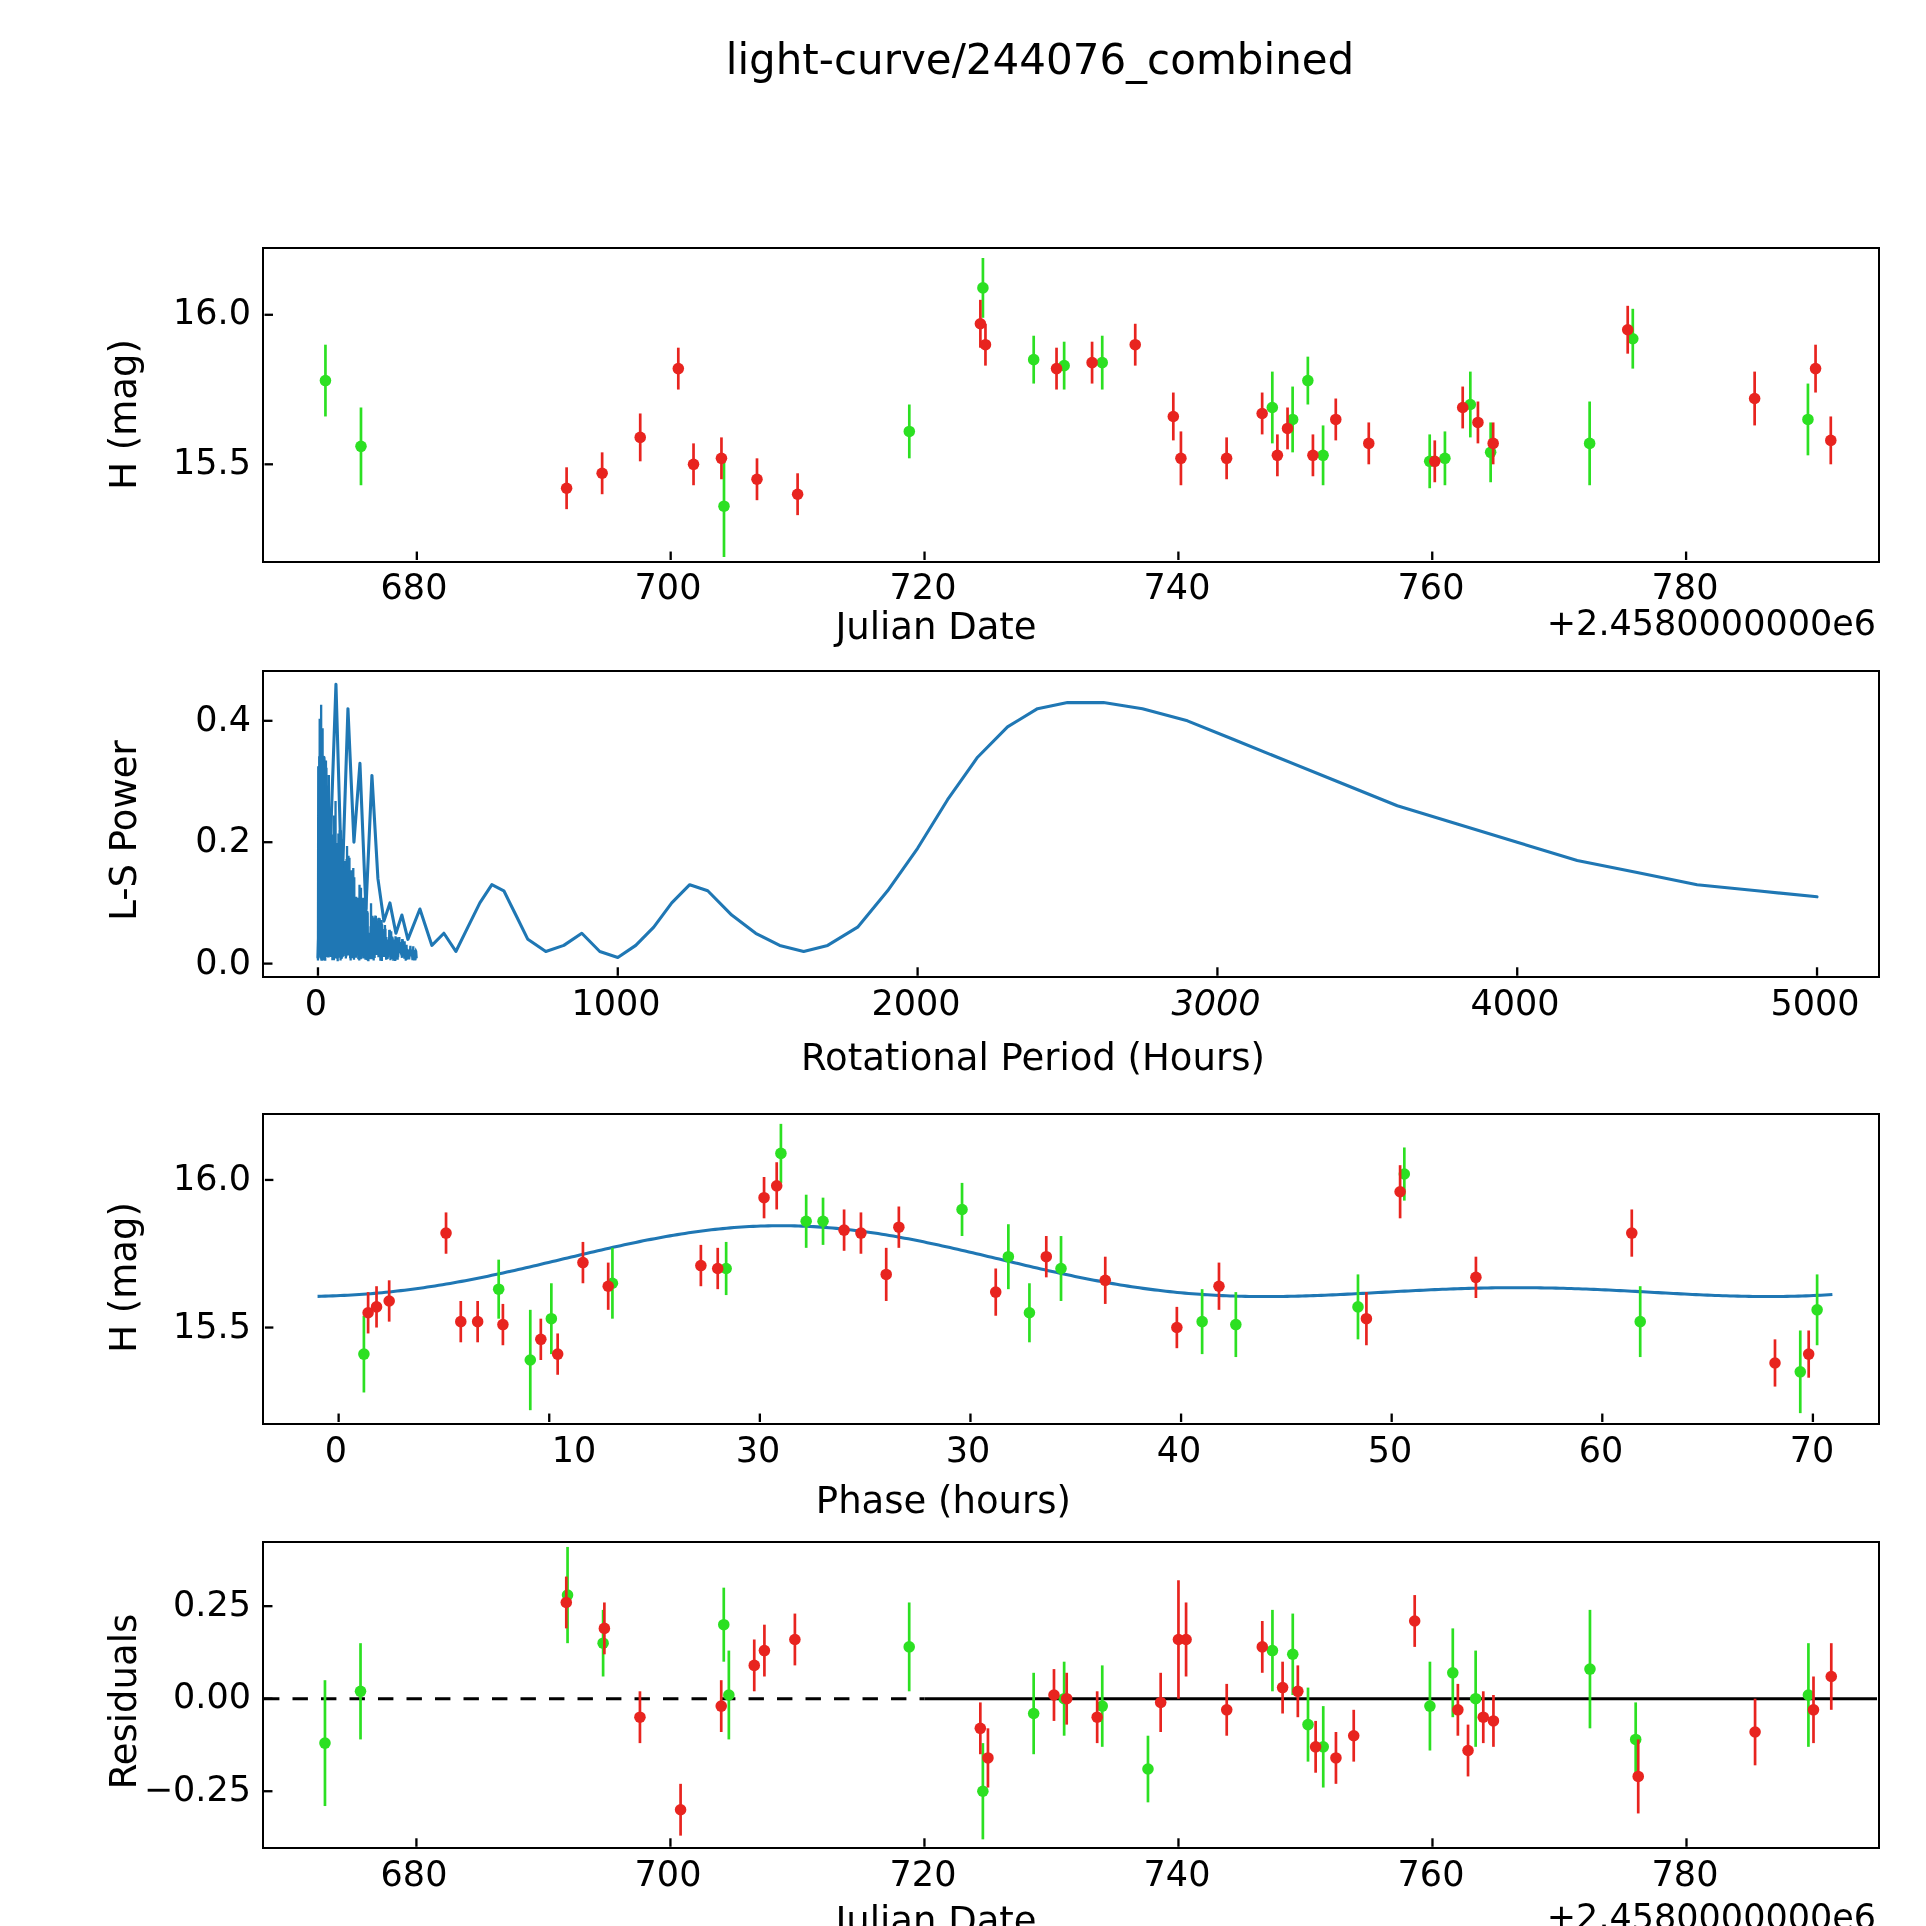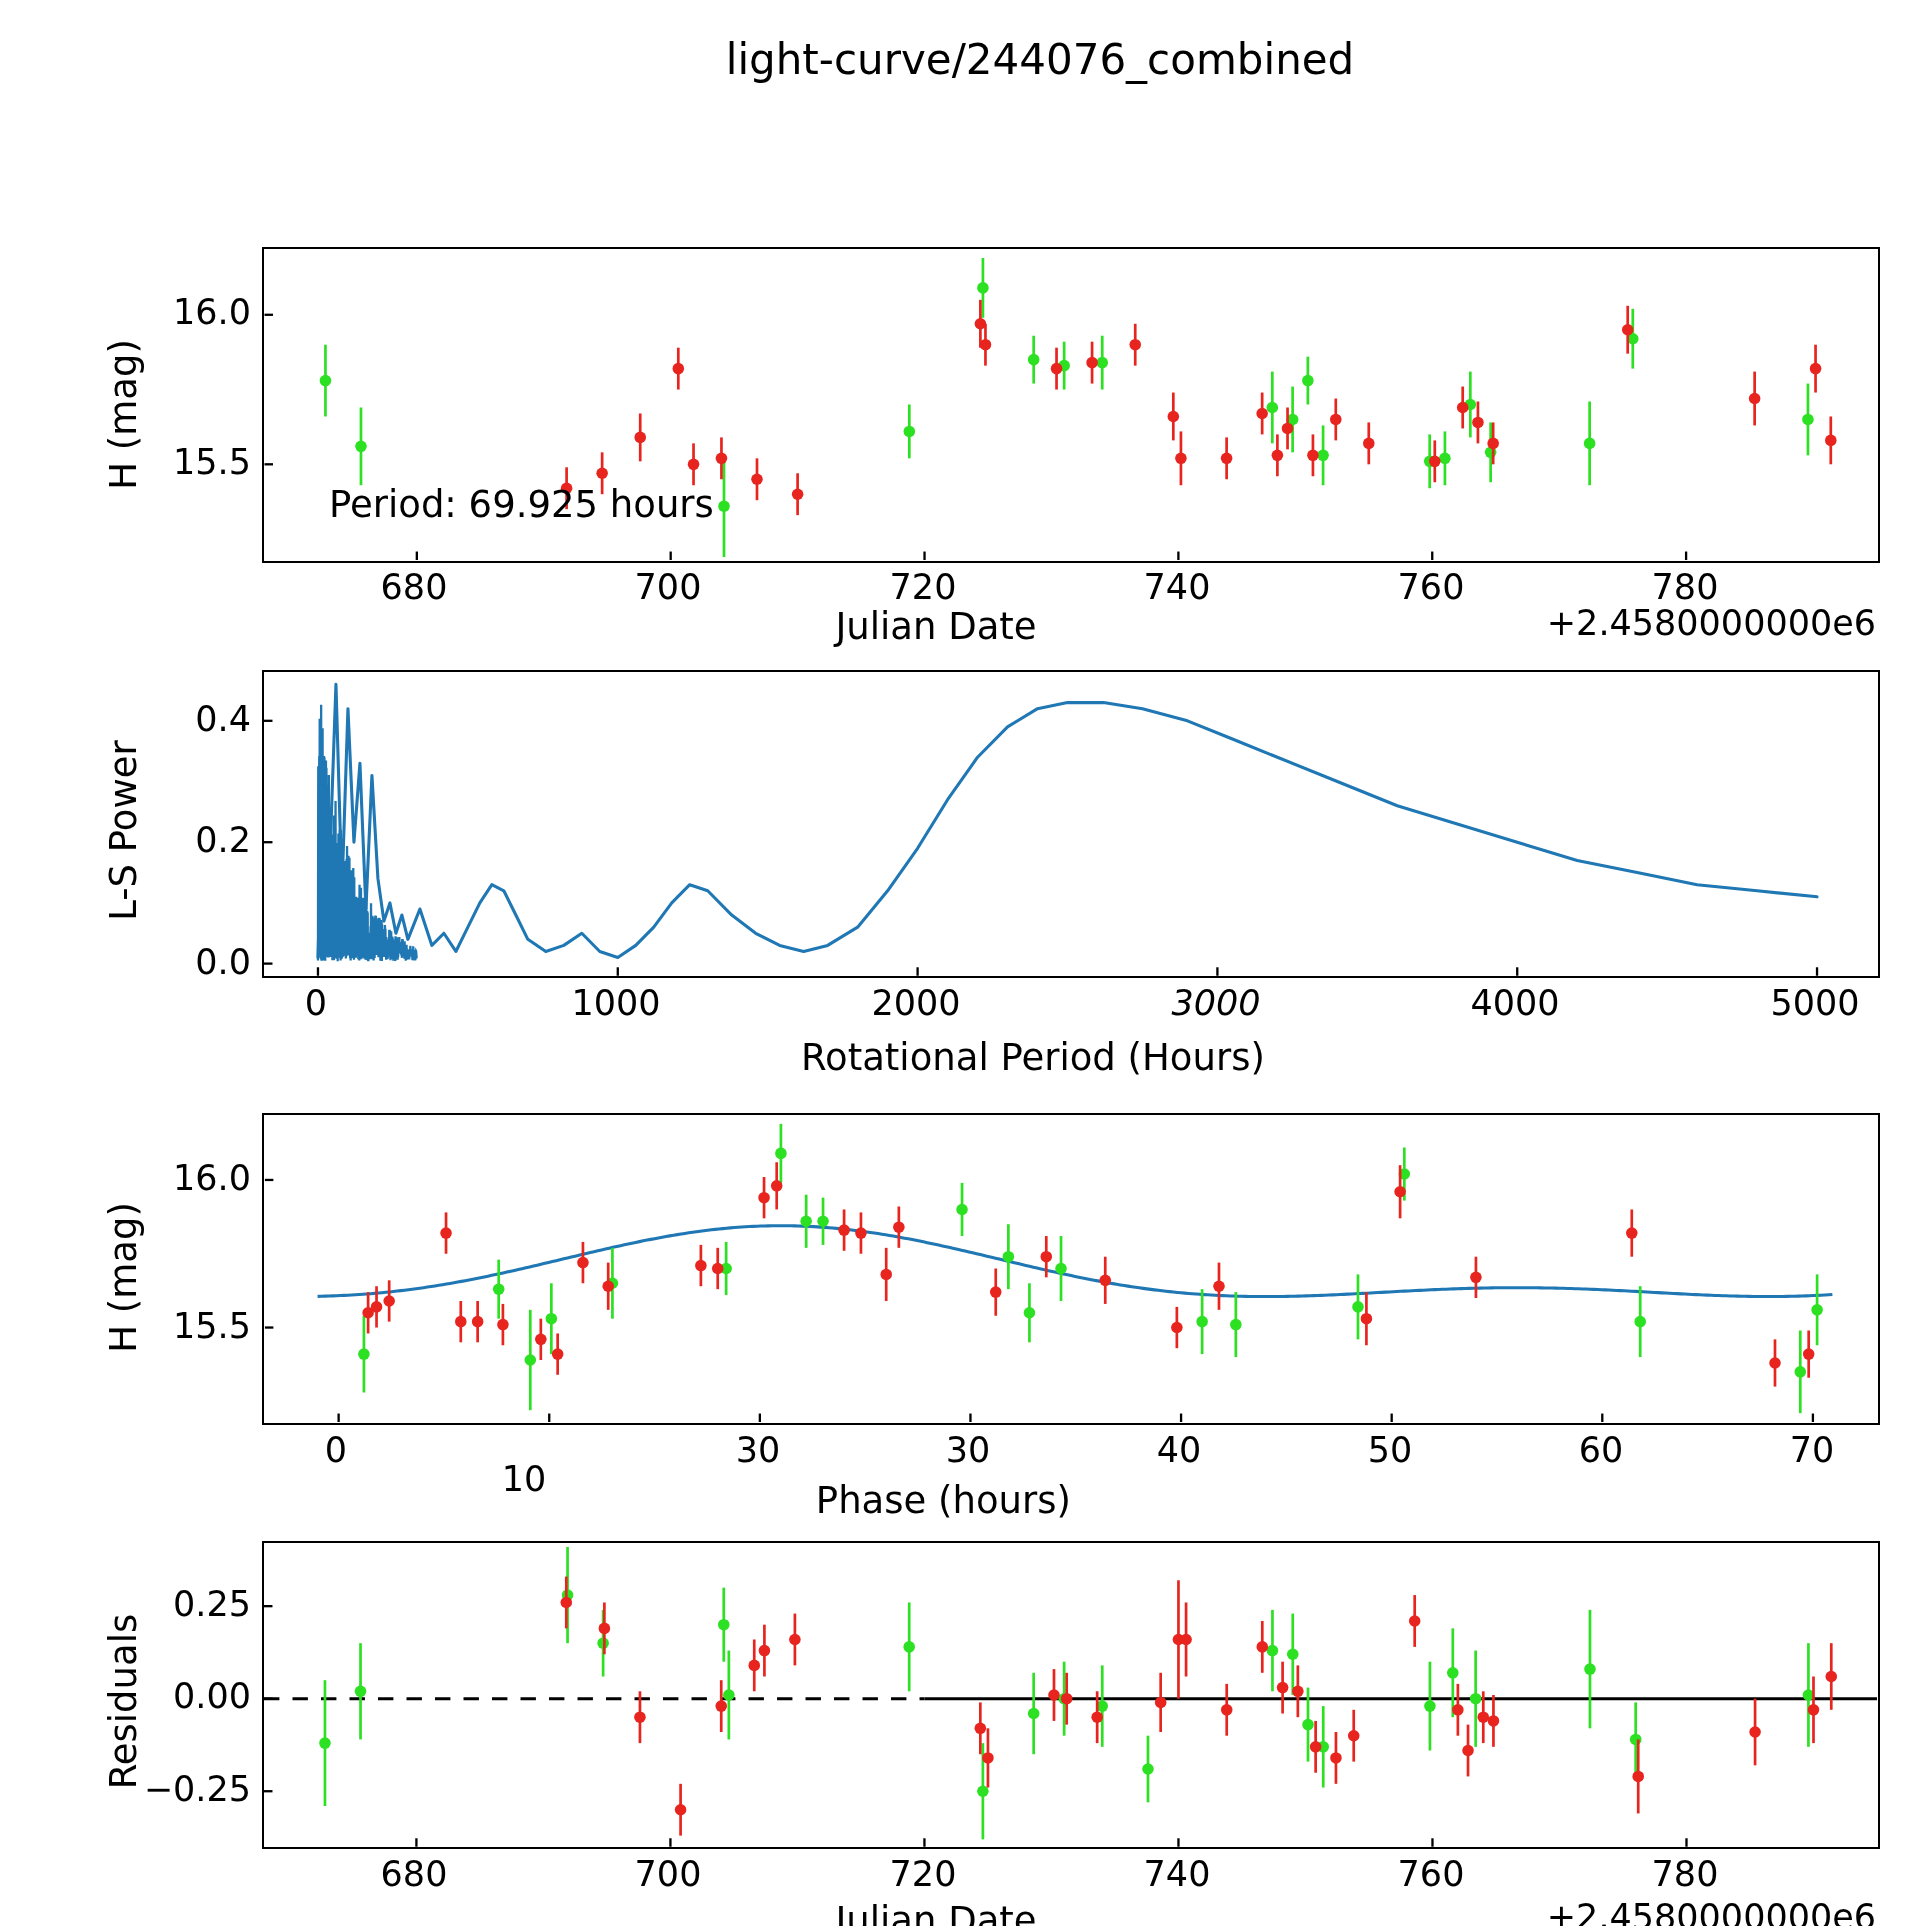--- a/index.html
+++ b/index.html
@@ -200,21 +200,20 @@
           <line x1="3033.8267716535433" y1="808" x2="3033.8267716535433" y2="786" stroke="#000" stroke-width="6"></line>
           <line x1="3693.3543307086616" y1="808" x2="3693.3543307086616" y2="786" stroke="#000" stroke-width="6"></line>
           <line x1="0" y1="559.384615384615" x2="22" y2="559.384615384615" stroke="#000" stroke-width="6"></line>
           <line x1="0" y1="170.9230769230761" x2="22" y2="170.9230769230761" stroke="#000" stroke-width="6"></line>
         </svg>
     </div>
   </div>
   <div class="ylabel" style="left:-11.6px; top:393px; width:270px; transform:rotate(-90deg);">H (mag)</div>
   <div class="xlabel" style="left:801px; top:605px; width:270px;">Julian Date</div>
   <div class="xoffset" style="left:1491px; top:603px; width:385px; text-align:right;">+2.4580000000e6</div>
-  <div class="annot" style="left:329px; top:483px;">Period: 69.925 hours</div>
 
   <div class="panel" id="panel2" style="left:262px; top:670px; width:1618px; height:308px;">
     <div class="plotarea">
       <svg id="svg2" width="1613" height="304" viewBox="0 0 4188 788">
           <path d="M140.119 740.72L155.688 220.64L171.257 472.8L186.825 31.52L202.394 567.36L217.963 94.56L233.532 441.28L249.1 236.4L264.669 614.64L280.238 267.92L295.807 535.84L311.375 646.16L326.944 598.88L342.513 677.68L358.082 630.4L373.651 693.44L404.788 614.64L435.926 709.2L467.063 677.68L498.201 724.96L529.338 661.92L560.476 598.88L591.613 551.6L622.751 567.36L653.888 630.4L685.026 693.44L731.732 724.96L778.439 709.2L825.145 677.68L871.851 724.96L918.558 740.72L965.264 709.2L1011.97 661.92L1058.677 598.88L1105.383 551.6L1152.089 567.36L1214.364 630.4L1276.639 677.68L1338.914 709.2L1401.19 724.96L1463.465 709.2L1541.309 661.92L1619.152 567.36L1696.996 457.04L1774.84 330.96L1852.684 220.64L1930.528 141.84L2008.372 94.56L2086.216 78.8L2179.628 78.8L2280.825 94.56L2397.591 126.08L2514.357 173.36L2631.123 220.64L2786.81 283.68L2942.498 346.72L3098.186 394L3253.874 441.28L3409.561 488.56L3565.249 520.08L3720.937 551.6L3876.625 567.36L4032.312 583.12" fill="none" stroke="#1f77b4" stroke-width="8" stroke-linejoin="round" stroke-linecap="round"></path>
           <path d="M140.119 748.6L140.897 244.087L141.52 740.743L142.143 280.91L142.766 719.063L143.388 217.907L144.011 733.496L144.634 120.916L145.257 721.325L145.879 544.001L146.502 718.739L147.125 477.547L147.748 744.081L148.37 84.651L148.993 748.315L149.616 398.052L150.239 749.222L150.861 556.767L151.484 728.941L152.107 145.52L152.73 724.658L153.352 241.554L153.975 748.168L154.598 306.845L155.221 734.543L155.843 506.104L156.466 722.05L157.089 571.604L157.712 724.874L158.334 539.062L158.957 749.318L159.58 287.214L160.203 726.889L160.825 229.019L161.448 724.405L162.071 248.201L162.694 726.772L163.316 598.054L163.939 739.49L164.562 552.011L165.185 729.409L165.807 457.767L166.43 740.739L167.053 294.493L167.676 740.314L168.298 266.706L168.921 732.585L169.544 542.968L170.167 735.614L170.789 398.616L171.412 737.091L172.035 510.8L172.658 723.691L173.28 398.184L173.903 739.041L174.526 359.007L175.149 731.678L175.771 483.119L176.394 732.092L177.017 546.532L177.64 747.457L178.262 421.028L178.885 733.626L179.508 474.529L180.131 740.878L180.753 479.413L181.376 747.666L181.999 372.141L182.622 743.798L183.244 600.69L183.867 723.378L184.49 439.312L185.113 730.71L185.735 334.112L186.358 742.337L186.981 488.643L187.604 737.772L188.226 443.28L188.849 728.736L189.472 575.635L190.095 744.123L190.717 456.375L191.34 750.165L191.963 564.558L192.586 725.687L193.208 418.867L193.831 736.556L194.454 544.39L195.077 734.124L195.699 581.132L196.322 740.96L196.945 409.948L197.568 741.264L198.19 486.977L198.813 748.321L199.436 410.243L200.059 728.518L200.681 535.672L201.304 744.686L201.927 433.166L202.55 741.093L203.172 604.102L203.795 735.83L204.418 456.315L205.041 738.702L205.663 667.154L206.286 736.902L206.909 640.122L207.532 718.955L208.154 597.735L208.777 732.019L209.4 519.161L210.023 721.848L210.646 490.05L211.268 719.462L211.891 609.448L212.514 743.029L213.137 552.815L213.759 737.747L214.382 485.158L215.005 734.208L215.628 451.199L216.25 725.63L216.873 559.119L217.496 721.331L218.119 588.451L218.741 731.758L219.364 476.366L219.987 735.604L220.61 604.796L221.232 726.722L221.855 481.83L222.478 722.621L223.101 643.538L223.723 742.426L224.346 610.341L224.969 748.621L225.592 656.075L226.214 729.323L226.837 514.235L227.46 742.753L228.083 572.275L228.705 741.179L229.328 650.05L229.951 731.225L230.574 559.055L231.196 721.264L231.819 508.125L232.442 742.45L233.065 556.922L233.687 746.423L234.31 532.103L234.933 739.634L235.556 633.045L236.178 728.321L236.801 672.688L237.424 723.551L238.047 628.379L238.669 741.486L239.292 583.046L239.915 735.262L240.538 595.568L241.16 720.801L241.783 616.785L242.406 719.205L243.029 684.738L243.651 731.751L244.274 585.778L244.897 745.046L245.52 595.391L246.142 726.006L246.765 601.382L247.388 748.557L248.011 551.933L248.633 735.181L249.256 630.586L249.879 724.152L250.502 580.16L251.124 745.214L251.747 559.691L252.37 739.937L252.993 688.679L253.615 743.274L254.238 694.805L254.861 726.139L255.484 588.156L256.106 731.951L256.729 704.219L257.352 737.355L257.975 585.463L258.597 736.18L259.22 680.623L259.843 743.234L260.466 684.988L261.088 731.309L261.711 625.786L262.334 740.359L262.957 616.846L263.579 746.283L264.202 591.495L264.825 746.73L265.448 575.171L266.07 745.767L266.693 676.534L267.316 747.347L267.939 620.073L268.561 736.391L269.184 623.513L269.807 749.178L270.43 705.366L271.052 750.162L271.675 698.513L272.298 734.64L272.921 706.715L273.543 719.079L274.166 676.111L274.789 745.361L275.412 689.573L276.034 739.982L276.657 659.722L277.28 733.997L277.903 599.9L278.525 727.797L279.148 647.117L279.771 745.202L280.394 685.038L281.016 725.169L281.639 632.52L282.262 734.483L282.885 709.087L283.507 727.296L284.13 636.725L284.753 748.305L285.376 707.533L285.998 740.129L286.621 696.597L287.244 741.969L287.867 652.97L288.489 732.625L289.112 631.458L289.735 733.133L290.358 632.681L290.98 734.178L291.603 708.994L292.226 729.871L292.849 671.135L293.471 733.496L294.094 646.2L294.717 719.073L295.34 662.927L295.962 728.459L296.585 639.105L297.208 739.862L297.831 637.157L298.453 734.443L299.076 642.59L299.699 719.958L300.322 638.789L300.944 722.88L301.567 675.821L302.19 748.996L302.813 662.807L303.435 747.56L304.058 673.018L304.681 749.073L305.304 643.415L305.926 749.792L306.549 654.111L307.172 723.63L307.795 724.278L308.417 736.36L309.04 719.574L309.663 733.901L310.286 724.582L310.908 739.394L311.531 711.943L312.154 736.835L312.777 666.365L313.399 725.633L314.022 656.252L314.645 738.746L315.268 665.861L315.89 733.089L316.513 691.029L317.136 746.152L317.759 687.191L318.381 733.573L319.004 724.239L319.627 741.663L320.25 730.98L320.872 744.85L321.495 708.856L322.118 740.558L322.741 694.029L323.363 719.121L323.986 694.936L324.609 731.894L325.232 669.238L325.854 720.803L326.477 668.787L327.1 732.524L327.723 682.992L328.345 747.411L328.968 723.798L329.591 735.271L330.214 672.438L330.836 729.684L331.459 733.31L332.082 744.131L332.705 686.394L333.327 725.438L333.95 689.011L334.573 725.255L335.196 709.836L335.818 748.889L336.441 722.311L337.064 729.055L337.687 693.932L338.309 736.079L338.932 699.171L339.555 742.877L340.178 719.332L340.8 749.76L341.423 685.445L342.046 720.587L342.669 731.511L343.291 737.778L343.914 718.46L344.537 725.911L345.16 688.137L345.782 746.586L346.405 726.485L347.028 746.689L347.651 701.237L348.273 740.188L348.896 711.046L349.519 719.236L350.142 725.592L350.764 728.692L351.387 687.295L352.01 719.76L352.633 705.714L353.255 728.575L353.878 709.783L354.501 723.839L355.124 707.468L355.746 732.925L356.369 700.595L356.992 734.016L357.615 734.949L358.237 741.311L358.86 692.323L359.483 723.002L360.106 693.153L360.728 729.467L361.351 733.878L361.974 729.262L362.597 728.521L363.219 718.836L363.842 712.302L364.465 743.9L365.088 698.721L365.71 733.866L366.333 733.917L366.956 726.416L367.579 740.11L368.201 748.847L368.824 726.561L369.447 728.485L370.07 707.799L370.692 746.206L371.315 718.186L371.938 731.082L372.561 719.968L373.183 745.206L373.806 722.674L374.429 738.441L375.052 736.841L375.674 729.239L376.297 731.464L376.92 745.68L377.543 739.2L378.166 723.592L378.788 723.869L379.411 723.505L380.034 710.433L380.657 720.447L381.279 736.677L381.902 719.935L382.525 737.037L383.148 735.725L383.77 733.282L384.393 731.469L385.016 740.936L385.639 747.441L386.261 728.886L386.884 744.847L387.507 711.3L388.13 729.442L388.752 721.38L389.375 748.306L389.998 724.646L390.621 735.704L391.243 738.847L391.866 746.061L392.489 724.202L393.112 748.122L393.734 725.768L394.357 723.175L394.98 724.51L395.603 732.435L396.225 741.743L396.848 743.044" fill="none" stroke="#1f77b4" stroke-width="6"></path>
           <line x1="140.1189591078067" y1="788" x2="140.1189591078067" y2="766" stroke="#000" stroke-width="6"></line>
           <line x1="918.5576208178439" y1="788" x2="918.5576208178439" y2="766" stroke="#000" stroke-width="6"></line>
           <line x1="1696.996282527881" y1="788" x2="1696.996282527881" y2="766" stroke="#000" stroke-width="6"></line>
           <line x1="2475.4349442379184" y1="788" x2="2475.4349442379184" y2="766" stroke="#000" stroke-width="6"></line>
@@ -498,21 +497,21 @@
       <div class="tick-label" style="left: 316px; top: 983px;">0</div>
       <div class="tick-label" style="left: 616px; top: 983px;">1000</div>
       <div class="tick-label" style="left: 916px; top: 983px;">2000</div>
       <div class="tick-label" style="left: 1216px; top: 983px; font-style: italic;">3000</div>
       <div class="tick-label" style="left: 1515px; top: 983px;">4000</div>
       <div class="tick-label" style="left: 1815px; top: 983px;">5000</div>
       <div class="ytick-label" style="left: 135px; width: 116px; top: 962px;">0.0</div>
       <div class="ytick-label" style="left: 135px; width: 116px; top: 840px;">0.2</div>
       <div class="ytick-label" style="left: 135px; width: 116px; top: 719px;">0.4</div>
       <div class="tick-label" style="left: 336px; top: 1430px;">0</div>
-      <div class="tick-label" style="left: 524px; top: 1430px; margin-top: 29px;">10</div>
+      <div class="tick-label" style="left: 574px; top: 1430px;">10</div>
       <div class="tick-label" style="left: 758px; top: 1430px;">30</div>
       <div class="tick-label" style="left: 968px; top: 1430px;">30</div>
       <div class="tick-label" style="left: 1179px; top: 1430px;">40</div>
       <div class="tick-label" style="left: 1390px; top: 1430px;">50</div>
       <div class="tick-label" style="left: 1601px; top: 1430px;">60</div>
       <div class="tick-label" style="left: 1812px; top: 1430px;">70</div>
       <div class="ytick-label" style="left: 135px; width: 116px; top: 1326px;">15.5</div>
       <div class="ytick-label" style="left: 135px; width: 116px; top: 1178px;">16.0</div>
       <div class="tick-label" style="left: 414px; top: 1854px;">680</div>
       <div class="tick-label" style="left: 668px; top: 1854px;">700</div>

